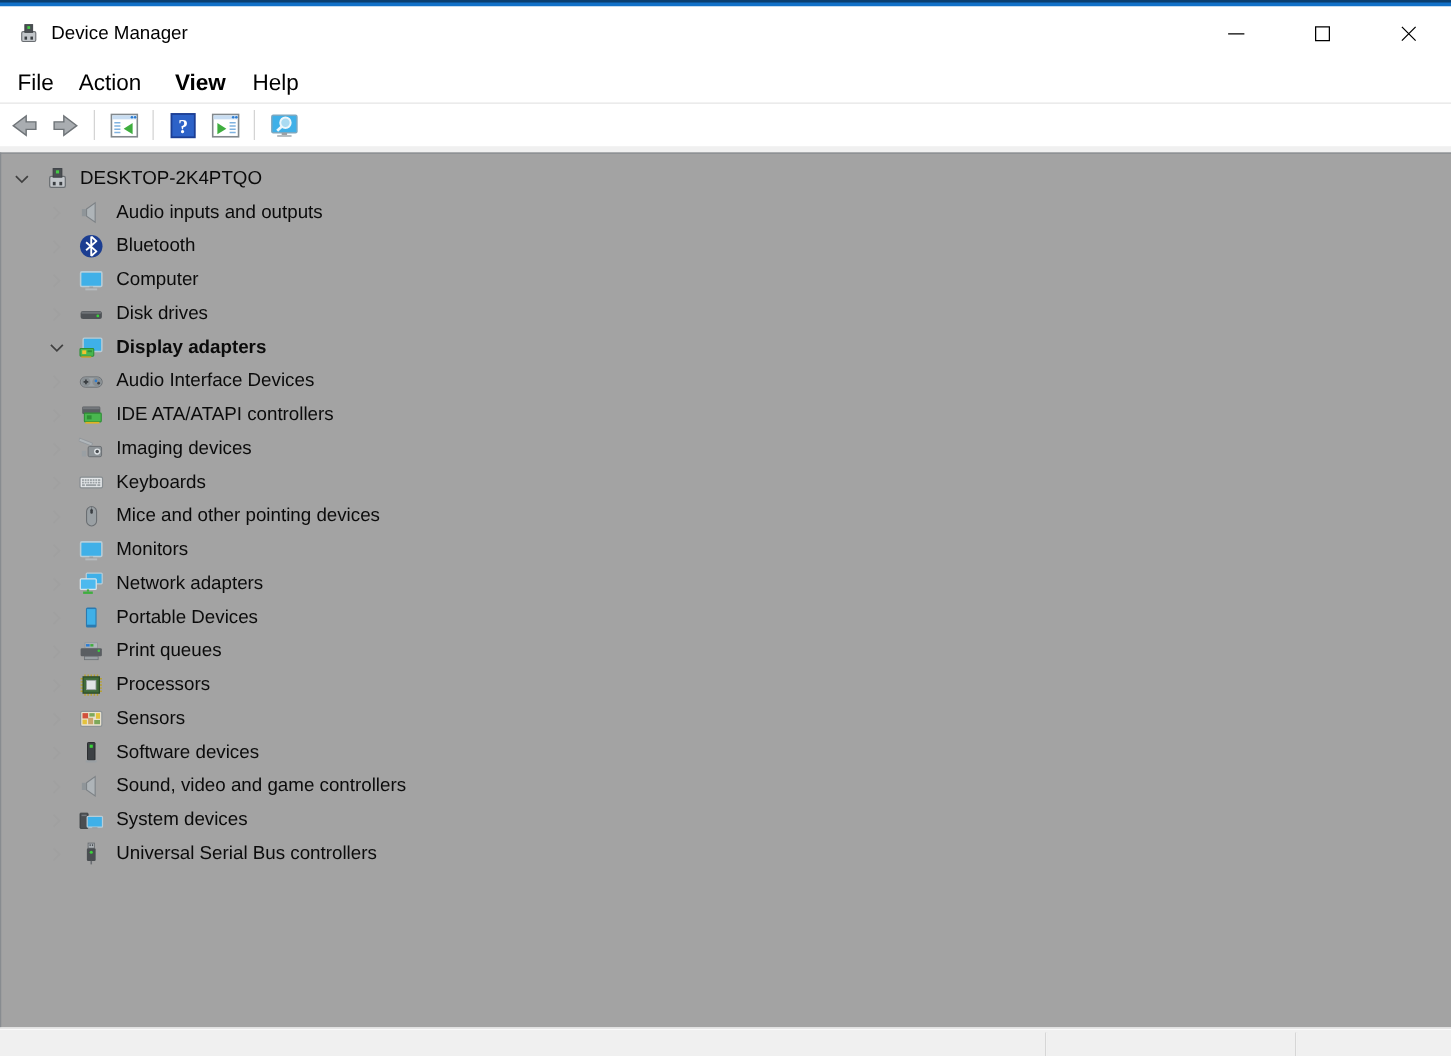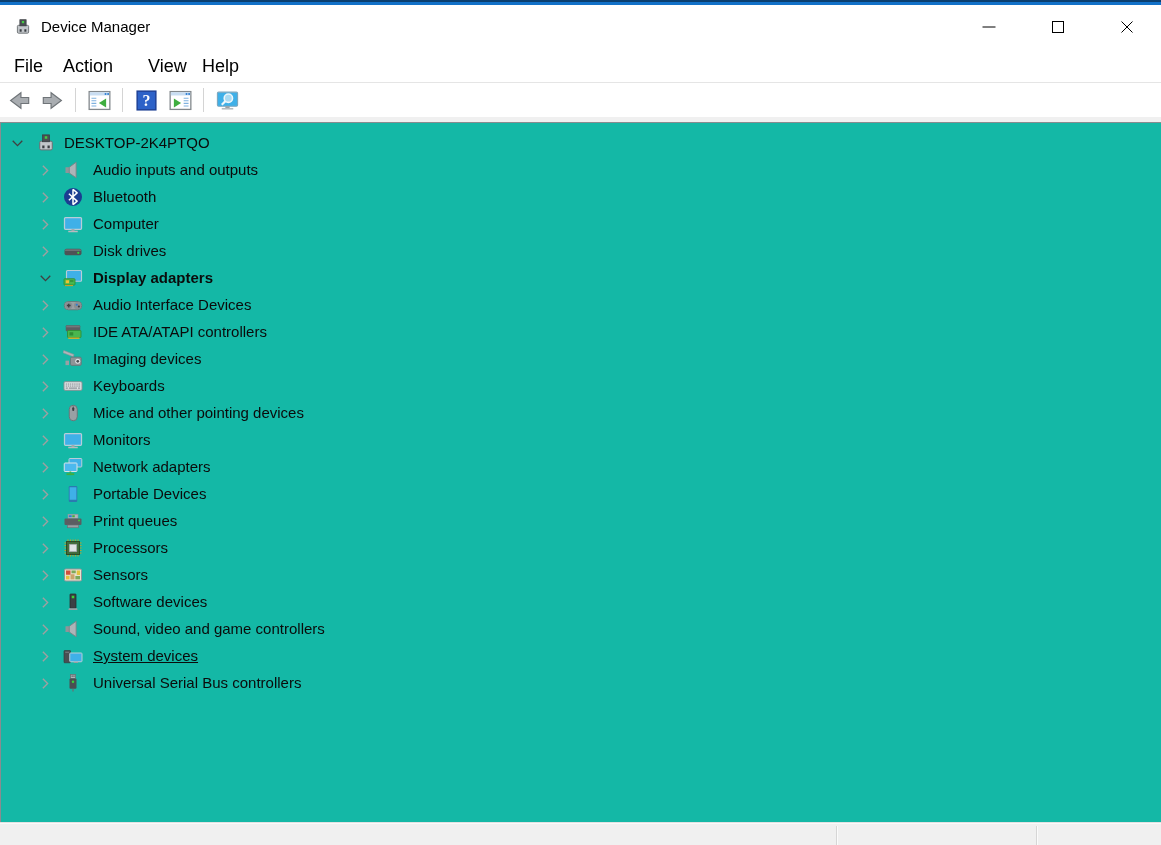--- a/index.html
+++ b/index.html
@@ -19,21 +19,21 @@
   .menu-item{position:absolute;top:6px;padding:2px 4px;cursor:default;}
   
   .toolbar{height:35px;border-top:1px solid #e5e5e5;background:#fff;display:flex;align-items:center;padding-left:5px;box-sizing:border-box;}
   .tb-btn{width:28px;height:28px;display:flex;align-items:center;justify-content:center;}
   .tb-btn svg{width:23px;height:23px;}
   .tb-sep{width:1px;height:24px;background:#d4d4d4;margin:0 9px;}
   .tb-fwd{margin-left:5px;}
   .tb-ap{margin-left:6px;}
   .gap-strip{height:5px;background:#f0f0f0;}
   
-  .treepanel{position:absolute;top:122px;left:0;width:1161px;height:700px;background:#14b8a6;
+  .treepanel{position:absolute;top:122px;left:0;width:1161px;height:700px;background:#a3a3a3;
              border-top:1px solid #888c90;border-left:1px solid #888c90;box-sizing:border-box;
              padding-top:7px;overflow:hidden;}
   .tree-row{position:relative;height:27px;cursor:default;}
   .row-chevron{position:absolute;top:5px;width:17px;height:17px;}
   .row-chevron svg{width:17px;height:17px;}
   .row-icon{position:absolute;top:3px;width:20px;height:20px;}
   .row-icon svg{width:20px;height:20px;}
   .row-label{position:absolute;top:4px;font-size:15px;white-space:nowrap;color:#0b0b0b;}
   
   .statusbar{position:absolute;top:822px;left:0;width:1161px;height:23px;background:#f0f0f0;
@@ -79,21 +79,21 @@
               <path d="M2.5 2.5L13.5 13.5M13.5 2.5L2.5 13.5" stroke="#000" stroke-width="1"></path>
             </svg>
           </span>
         </div>
       </div>
   </div>
 
   <div class="menubar" id="menubar">
       <span class="menu-item" style="left: 10px;">File</span>
       <span class="menu-item" style="left: 59px;">Action</span>
-      <span class="menu-item" style="left: 144px;">View</span>
+      <span class="menu-item" style="left: 136px; font-weight: bold;">View</span>
       <span class="menu-item" style="left: 198px;">Help</span>
     </div>
 
   <div class="toolbar" id="toolbar">
       <div class="tb-btn">
         <span class="icon">
           <svg viewBox="0 0 16 16" xmlns="http://www.w3.org/2000/svg">
             <polygon points="9,2.6 9,5.9 14.4,5.9 14.4,10.1 9,10.1 9,13.4 1.8,8" fill="#a9adb1" stroke="#6f7478" stroke-width="0.8"></polygon>
           </svg>
         </span>
@@ -399,21 +399,21 @@
       <div class="tree-row">
         <span class="row-chevron" style="left: 36px;"><svg viewBox="0 0 16 16" xmlns="http://www.w3.org/2000/svg">
             <polyline points="5.5,3.5 10,8 5.5,12.5" fill="none" stroke="#a0a0a0" stroke-width="1.3"></polyline>
           </svg></span>
         <span class="row-icon" style="left: 62px;"><svg viewBox="0 0 16 16" xmlns="http://www.w3.org/2000/svg">
             <rect x="0.8" y="3.6" width="5.2" height="9.8" rx="0.5" fill="#4a4e52" stroke="#35383b" stroke-width="0.5"></rect>
             <rect x="1.8" y="4.6" width="3.2" height="0.9" fill="#74787c"></rect>
             <rect x="5.4" y="5.6" width="9.8" height="7" rx="0.6" fill="#3fb0e8" stroke="#b8cdd8" stroke-width="0.8"></rect>
             <rect x="8.6" y="12.6" width="3.4" height="1" fill="#9aa0a4"></rect>
           </svg></span>
-        <span class="row-label" style="left: 92px; text-decoration: underline;">System devices</span>
+        <span class="row-label" style="left: 92px;">System devices</span>
       </div>
       <div class="tree-row">
         <span class="row-chevron" style="left: 36px;"><svg viewBox="0 0 16 16" xmlns="http://www.w3.org/2000/svg">
             <polyline points="5.5,3.5 10,8 5.5,12.5" fill="none" stroke="#a0a0a0" stroke-width="1.3"></polyline>
           </svg></span>
         <span class="row-icon" style="left: 62px;"><svg viewBox="0 0 16 16" xmlns="http://www.w3.org/2000/svg">
             <rect x="6" y="1.2" width="4" height="3.2" fill="#b0b6ba" stroke="#6a6e72" stroke-width="0.6"></rect>
             <rect x="6.9" y="1.9" width="0.8" height="1.2" fill="#4a4e52"></rect>
             <rect x="8.4" y="1.9" width="0.8" height="1.2" fill="#4a4e52"></rect>
             <rect x="5.2" y="4.4" width="5.6" height="8.2" rx="0.8" fill="#4a4e52"></rect>

